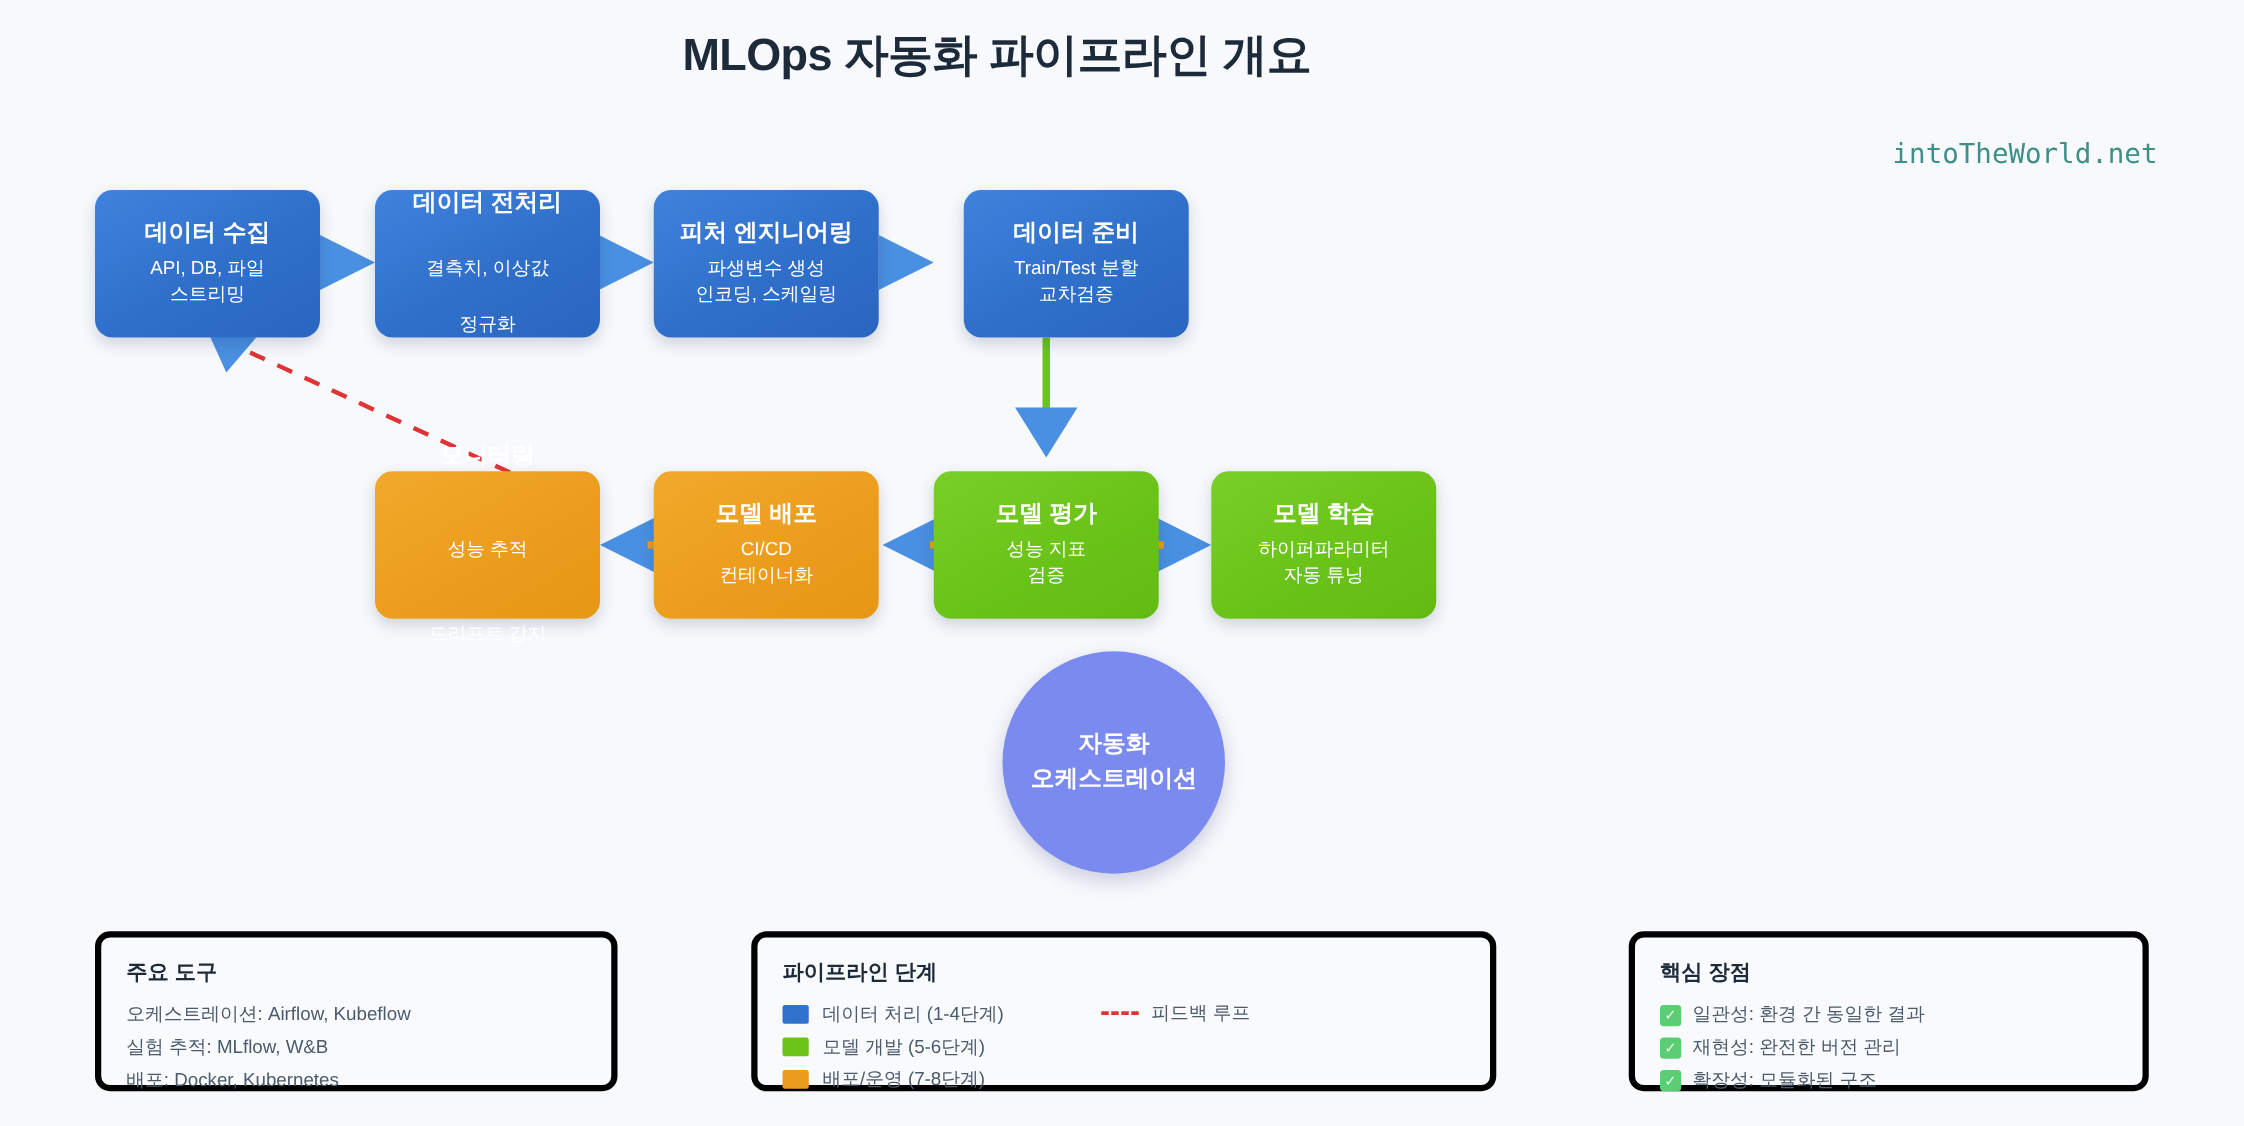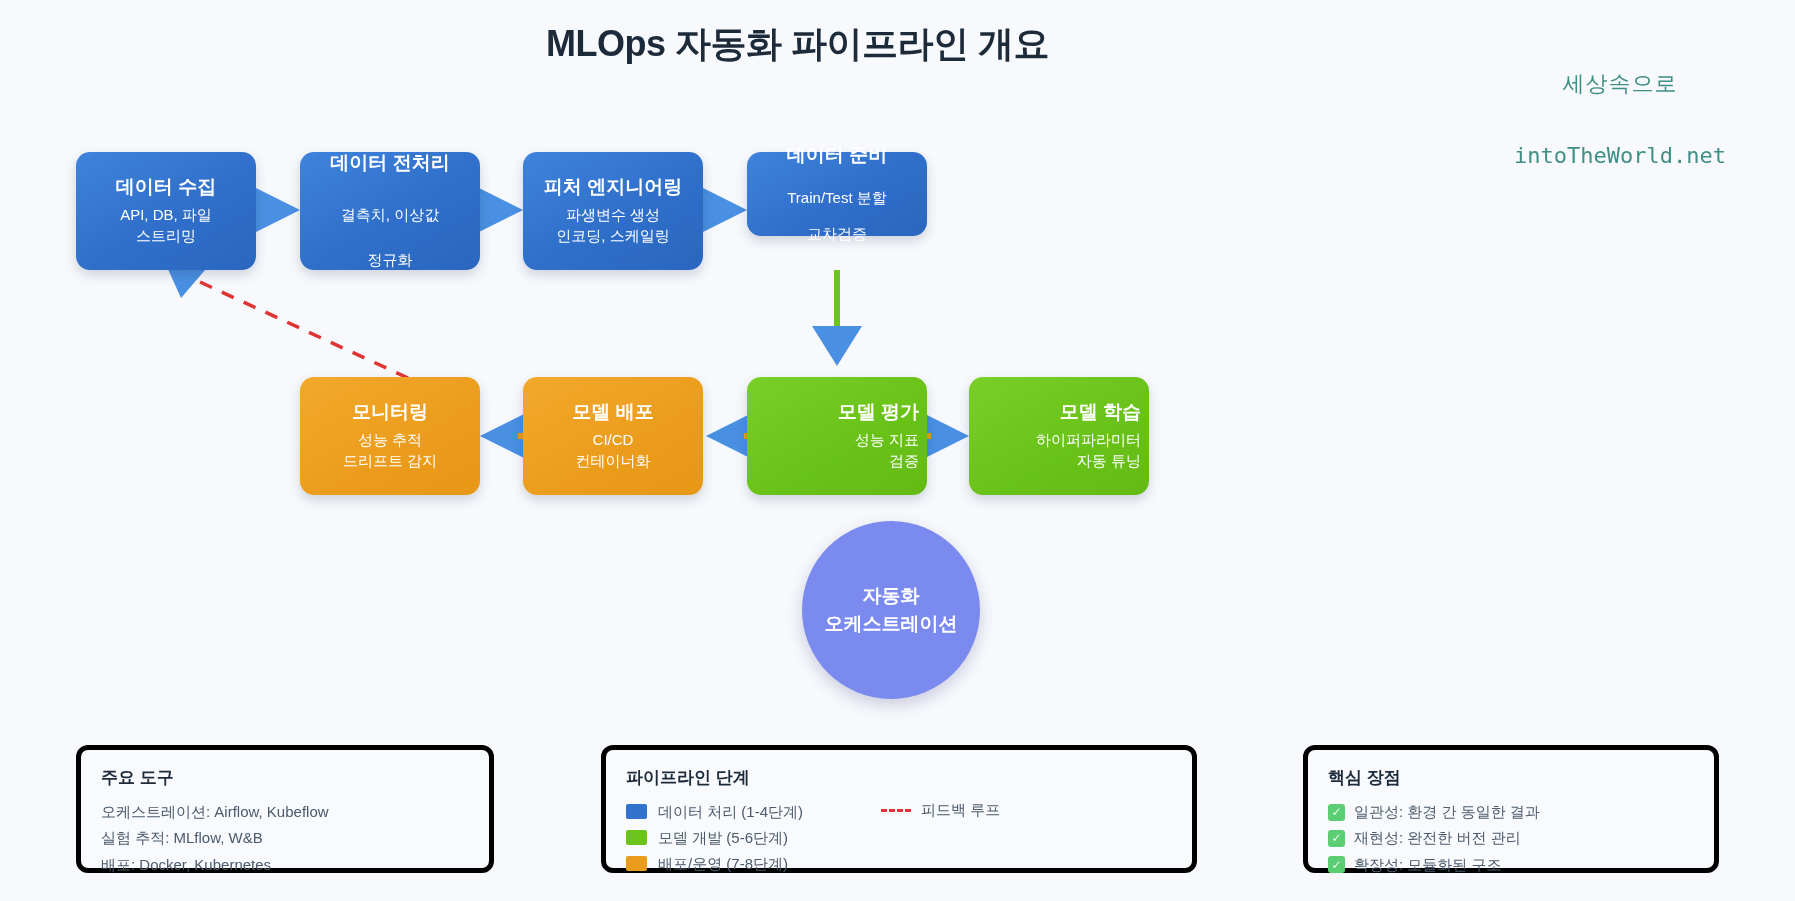--- a/index.html
+++ b/index.html
@@ -43,21 +43,21 @@
     box-shadow:0 5px 12px rgba(20,40,80,.18);
     color:#ffffff;
     display:flex;flex-direction:column;align-items:center;justify-content:center;
     text-align:center;
     box-sizing:border-box;
     padding:6px 8px;
   }
   .node .n-title{font-size:19px;font-weight:bold;line-height:1.25;margin-bottom:5px;}
   .node .n-line{font-size:15px;line-height:1.45;font-weight:normal;}
   .node.blue{background:linear-gradient(150deg,#3f83dd 0%,#2f6fca 55%,#2a66bf 100%);}
-  .node.green{background:linear-gradient(150deg,#79cf28 0%,#69c218 60%,#63ba14 100%);align-items:flex-end;}
+  .node.green{background:linear-gradient(150deg,#79cf28 0%,#69c218 60%,#63ba14 100%);}
   .node.orange{background:linear-gradient(150deg,#f2a92c 0%,#eb9c1c 60%,#e79716 100%);}
 
   
   .circle-node{
     position:absolute;border-radius:50%;
     background:#7b8aee;
     box-shadow:0 6px 16px rgba(40,50,120,.22);
     color:#fff;display:flex;align-items:center;justify-content:center;text-align:center;
     font-size:19px;font-weight:bold;line-height:1.45;
   }
@@ -99,21 +99,20 @@
 </head>
 <body>
 
 <div class="canvas">
 
   <div id="page-title">
     <span class="tshift">MLOps 자동화 파이프라인 개요</span>
   </div>
 
   <div id="watermark">
-    <span class="wm-top">세상속으로</span>
     <span class="wm-bot">intoTheWorld.net</span>
   </div>
 
   <svg id="arrow-layer" viewBox="0 0 1795 901">
 
     <polygon points="256,188 256,232 300,210" fill="#4a90e2"></polygon>
     <polygon points="479,188 479,232 523,210" fill="#4a90e2"></polygon>
     <polygon points="703,188 703,232 747,210" fill="#4a90e2"></polygon>
 
     <line x1="837" y1="270" x2="837" y2="330" stroke="#6cc41a" stroke-width="6"></line>
@@ -141,27 +140,27 @@
     <div class="n-line">결측치, 이상값</div>
     <div class="n-line">정규화</div>
   </div>
 
   <div class="node blue" style="left:523px;top:152px;width:180px;height:118px;">
     <div class="n-title">피처 엔지니어링</div>
     <div class="n-line">파생변수 생성</div>
     <div class="n-line">인코딩, 스케일링</div>
   </div>
 
-  <div class="node blue" style="left:747px;top:152px;width:180px;height:84px;gap:15px;">
+  <div class="node blue" style="left:771px;top:152px;width:180px;height:118px;">
     <div class="n-title">데이터 준비</div>
     <div class="n-line">Train/Test 분할</div>
     <div class="n-line">교차검증</div>
   </div>
 
-  <div class="node orange" style="left:300px;top:377px;width:180px;height:118px;">
+  <div class="node orange" style="left:300px;top:377px;width:180px;height:118px;gap:47px;">
     <div class="n-title">모니터링</div>
     <div class="n-line">성능 추적</div>
     <div class="n-line">드리프트 감지</div>
   </div>
 
   <div class="node orange" style="left:523px;top:377px;width:180px;height:118px;">
     <div class="n-title">모델 배포</div>
     <div class="n-line">CI/CD</div>
     <div class="n-line">컨테이너화</div>
   </div>

